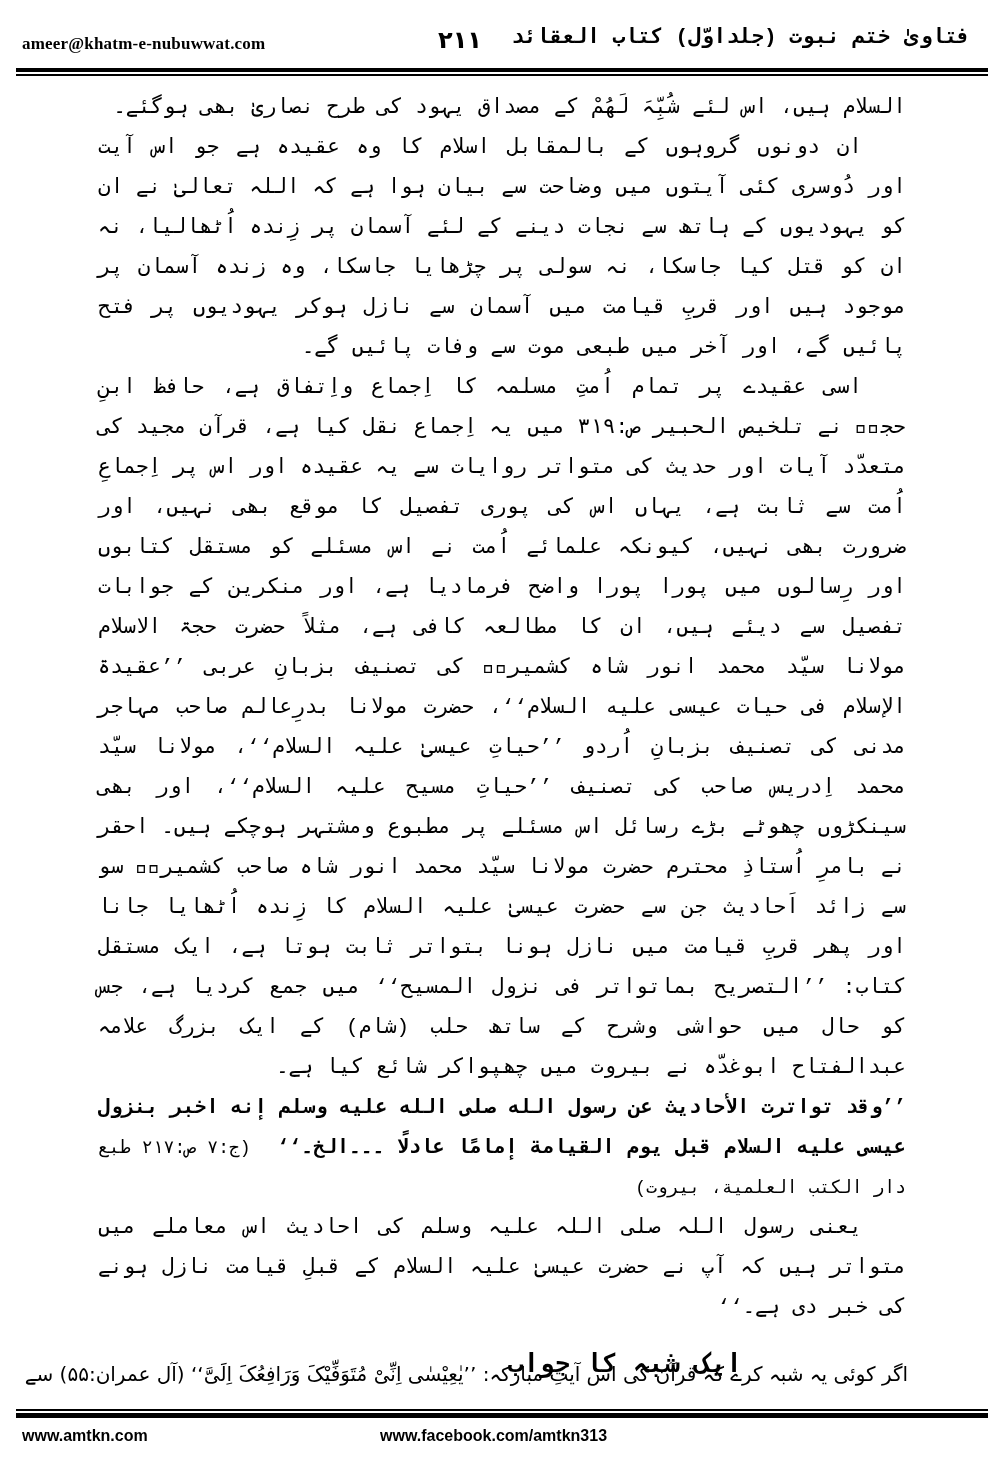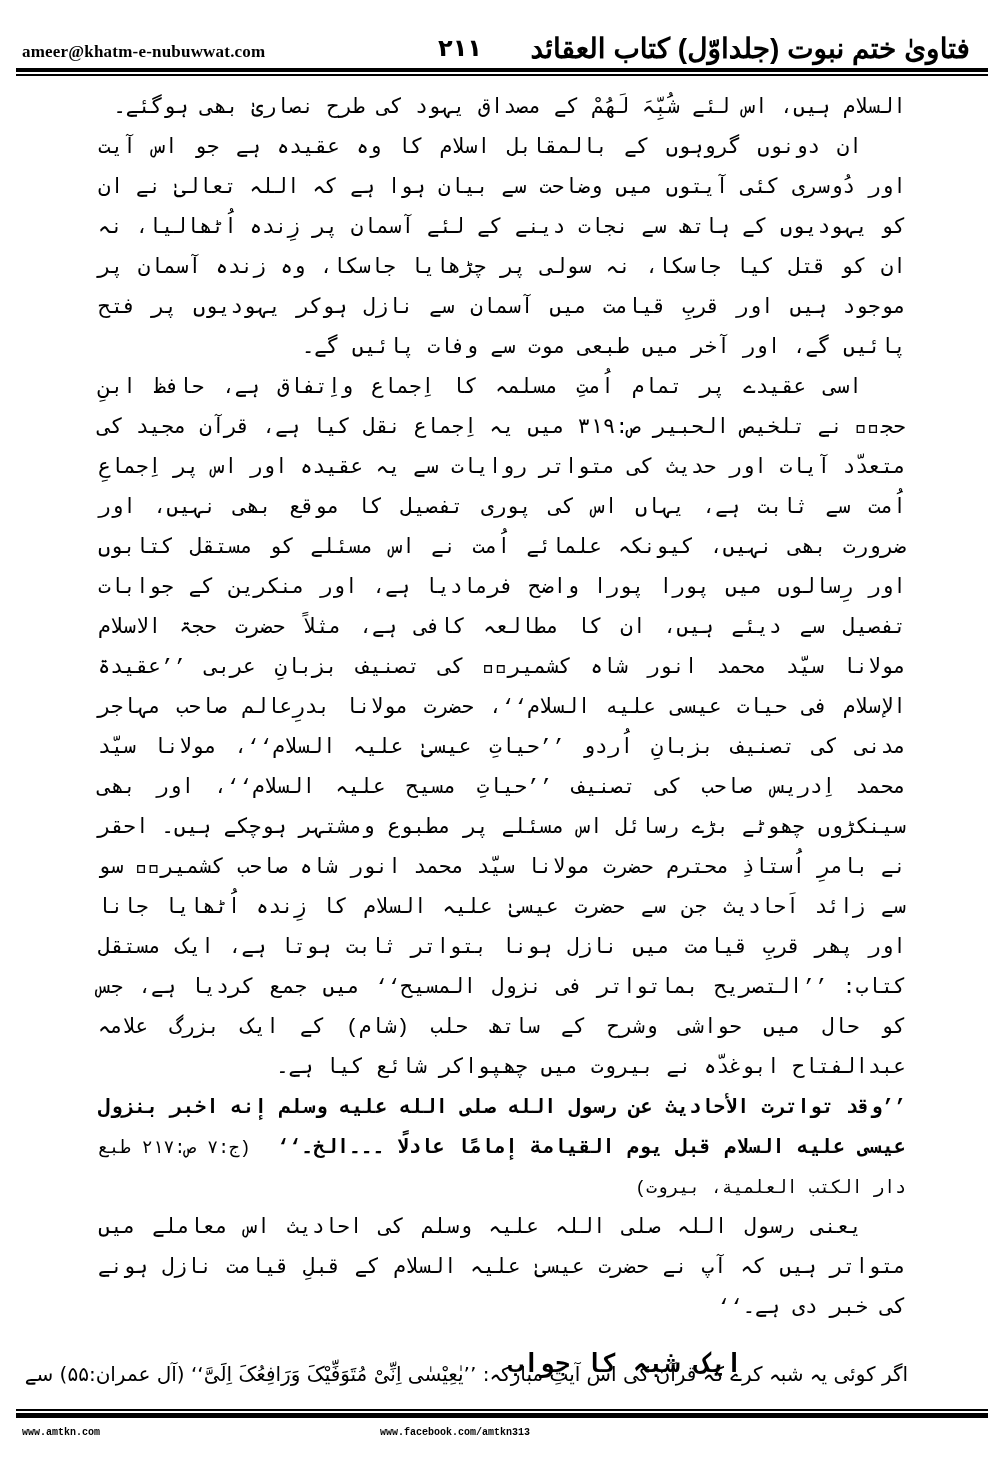--- a/index.html
+++ b/index.html
@@ -10,21 +10,21 @@
   body {
     width: 990px;
     height: 1460px;
     position: relative;
     overflow: hidden;
     color: #000;
     font-family: "DejaVu Sans", sans-serif;
   }
   .header {
     position: absolute;
-    left: 0; top: 12px;
+    left: 0; top: 4px;
     width: 990px;
     height: 80px;
   }
   .hdr-email {
     position: absolute;
     left: 22px;
     top: 30px;
     font-family: "Liberation Serif", serif;
     font-weight: bold;
     font-size: 17px;
@@ -37,23 +37,23 @@
     font-family: "DejaVu Sans", sans-serif;
     font-weight: bold;
     font-size: 24px;
     direction: rtl;
     text-align: right;
   }
   .hdr-title {
     position: absolute;
     right: 20px;
     top: 20px;
-    font-family: Liberation Sans, sans-serif;
+    font-family: Liberation Mono, monospace;
     font-weight: bold;
-    font-size: 28px;
+    font-size: 21px;
     direction: rtl;
     white-space: nowrap;
   }
   .rule-thick { position: absolute; left: 16px; width: 972px; height: 4px; background: #000; }
   .rule-thin  { position: absolute; left: 16px; width: 972px; height: 2px; background: #000; }
 
   .content {
     position: absolute;
     left: 98px;
     top: 88px;
@@ -86,23 +86,23 @@
     direction: rtl;
     font-family: "DejaVu Sans", sans-serif;
     font-size: 20px;
     line-height: 36px;
     white-space: nowrap;
     overflow: hidden;
   }
   .footer-link {
     position: absolute;
     top: 1427px;
-    font-family: Liberation Mono, monospace;
+    font-family: Liberation Sans, sans-serif;
     font-weight: bold;
-    font-size: 10px;
+    font-size: 16px;
   }
   .footer-left { left: 22px; }
   .footer-center { left: 380px; }
   .footer-right { right: 22px; margin-top: 40px; }
   .src-ref {
     padding-right: 14px;
     font-size: 18px;
   }
 </style>
 </head>

